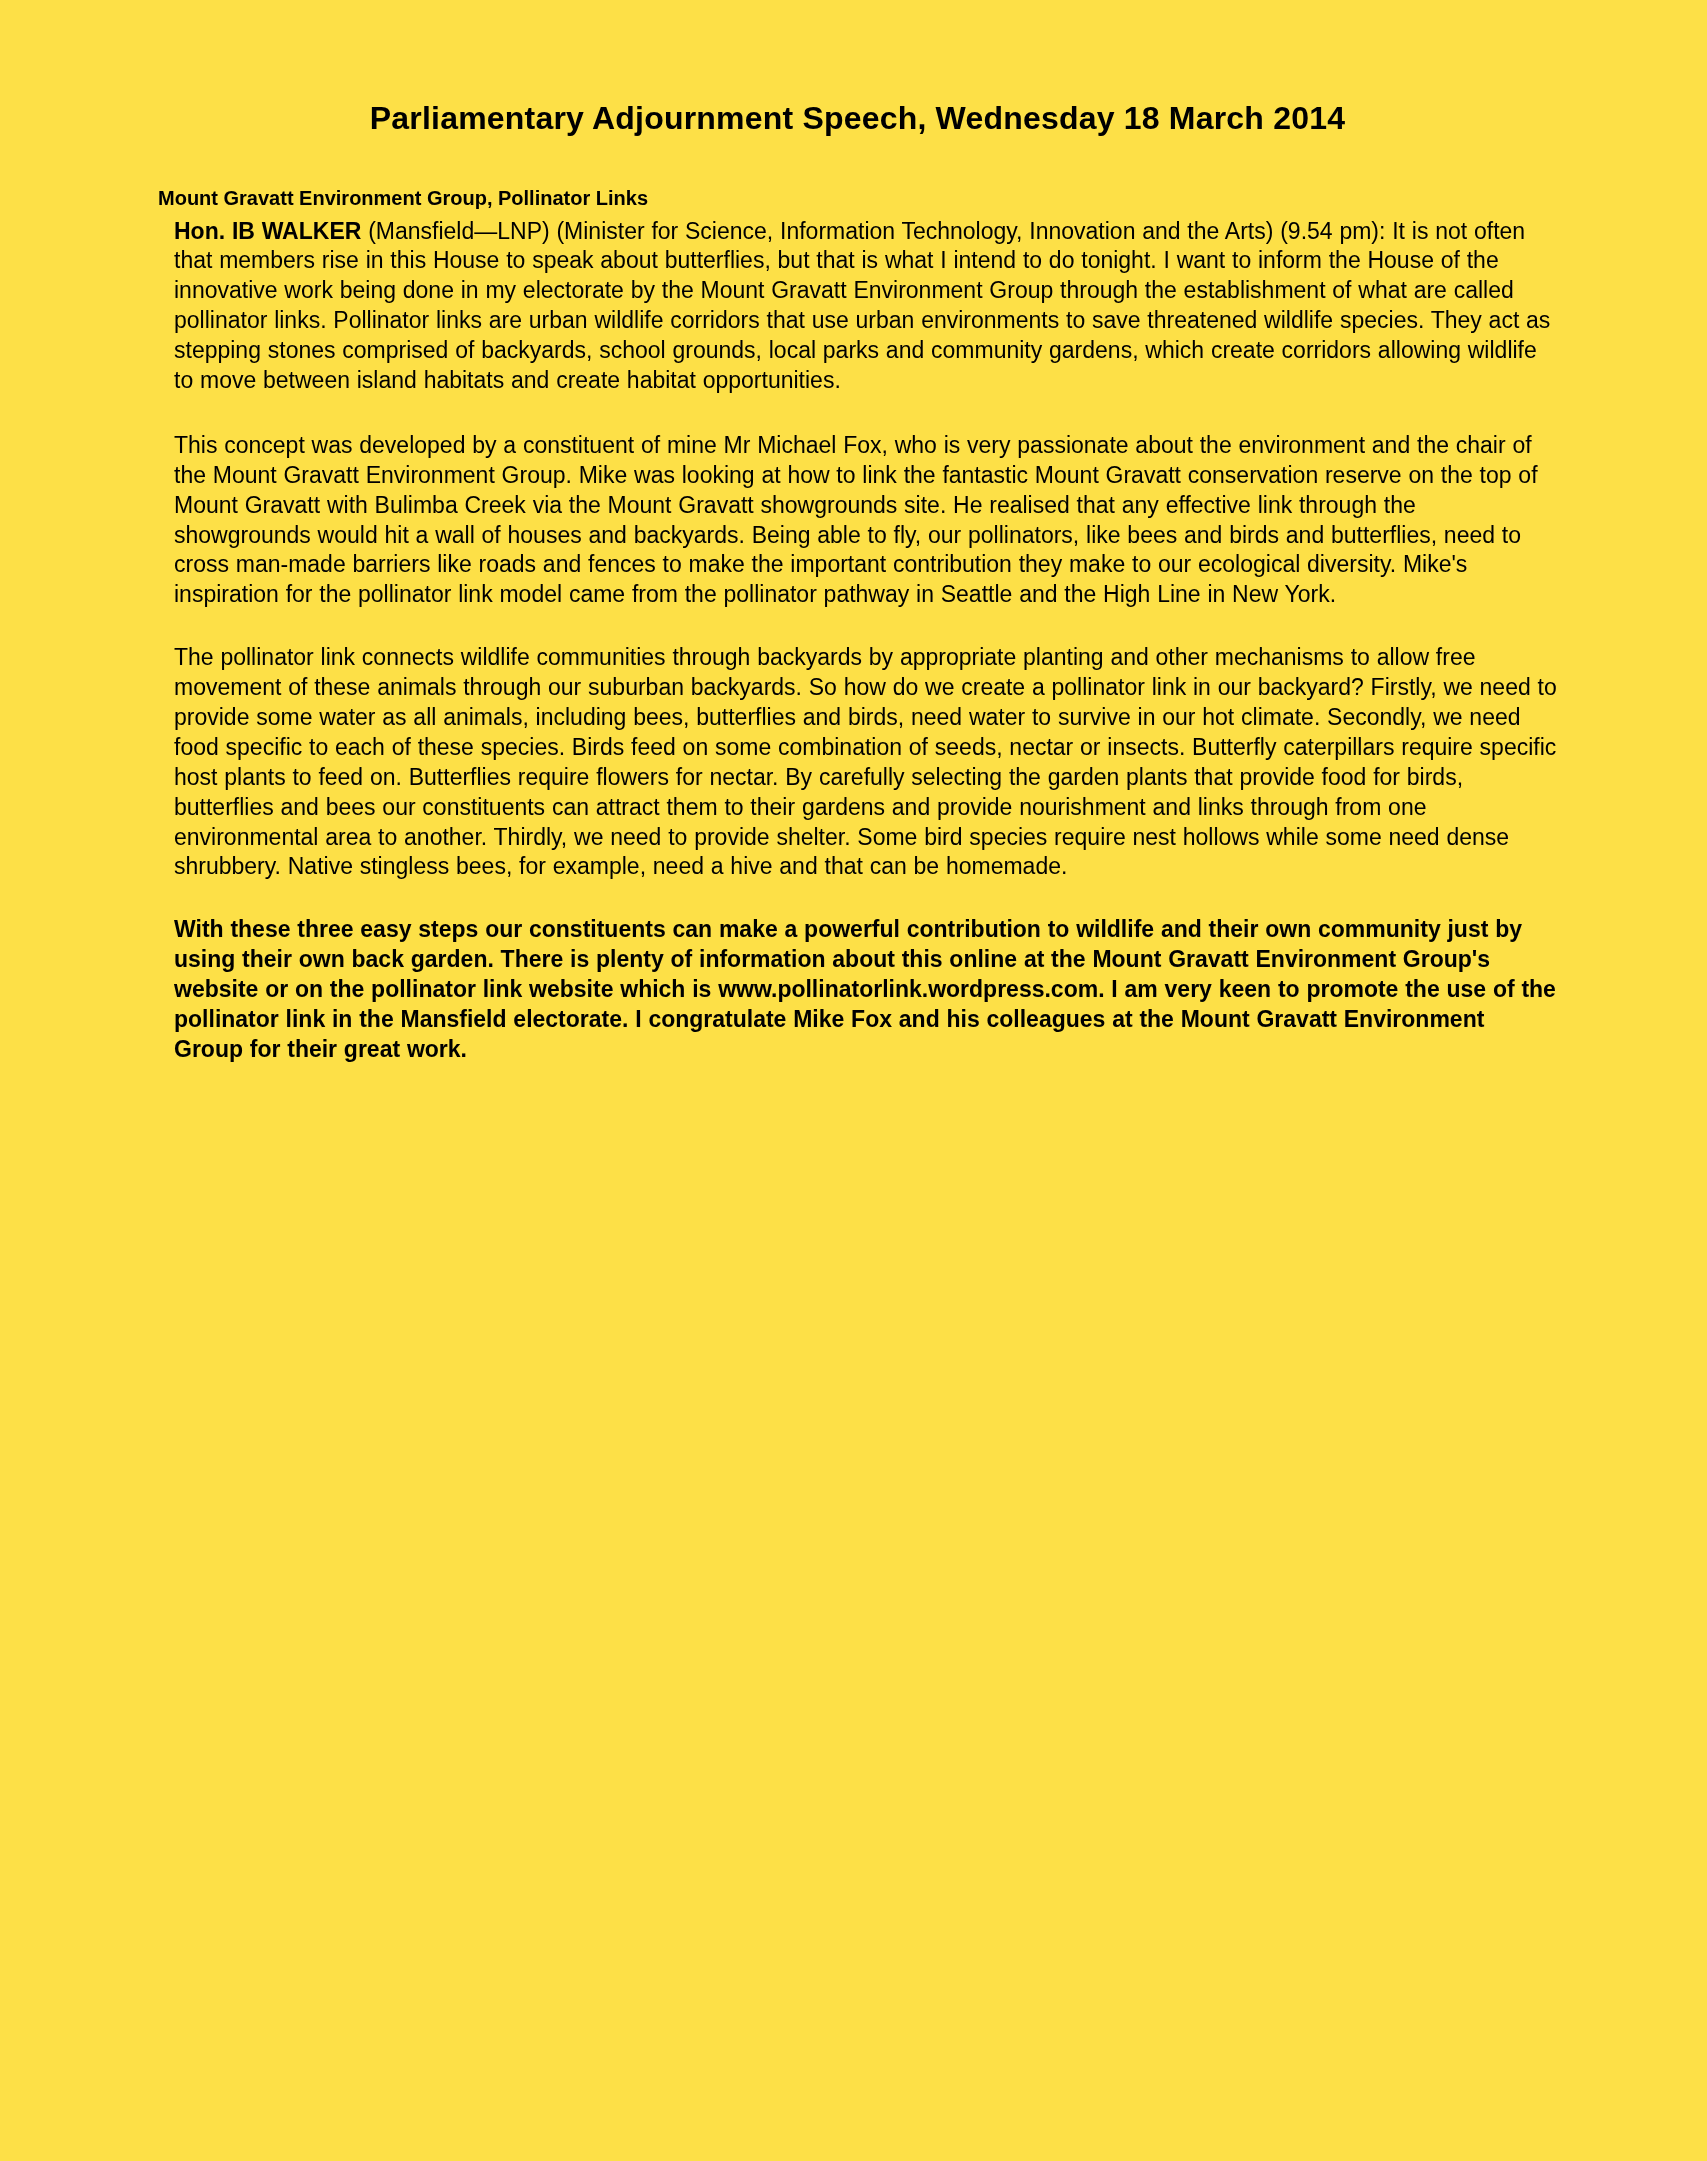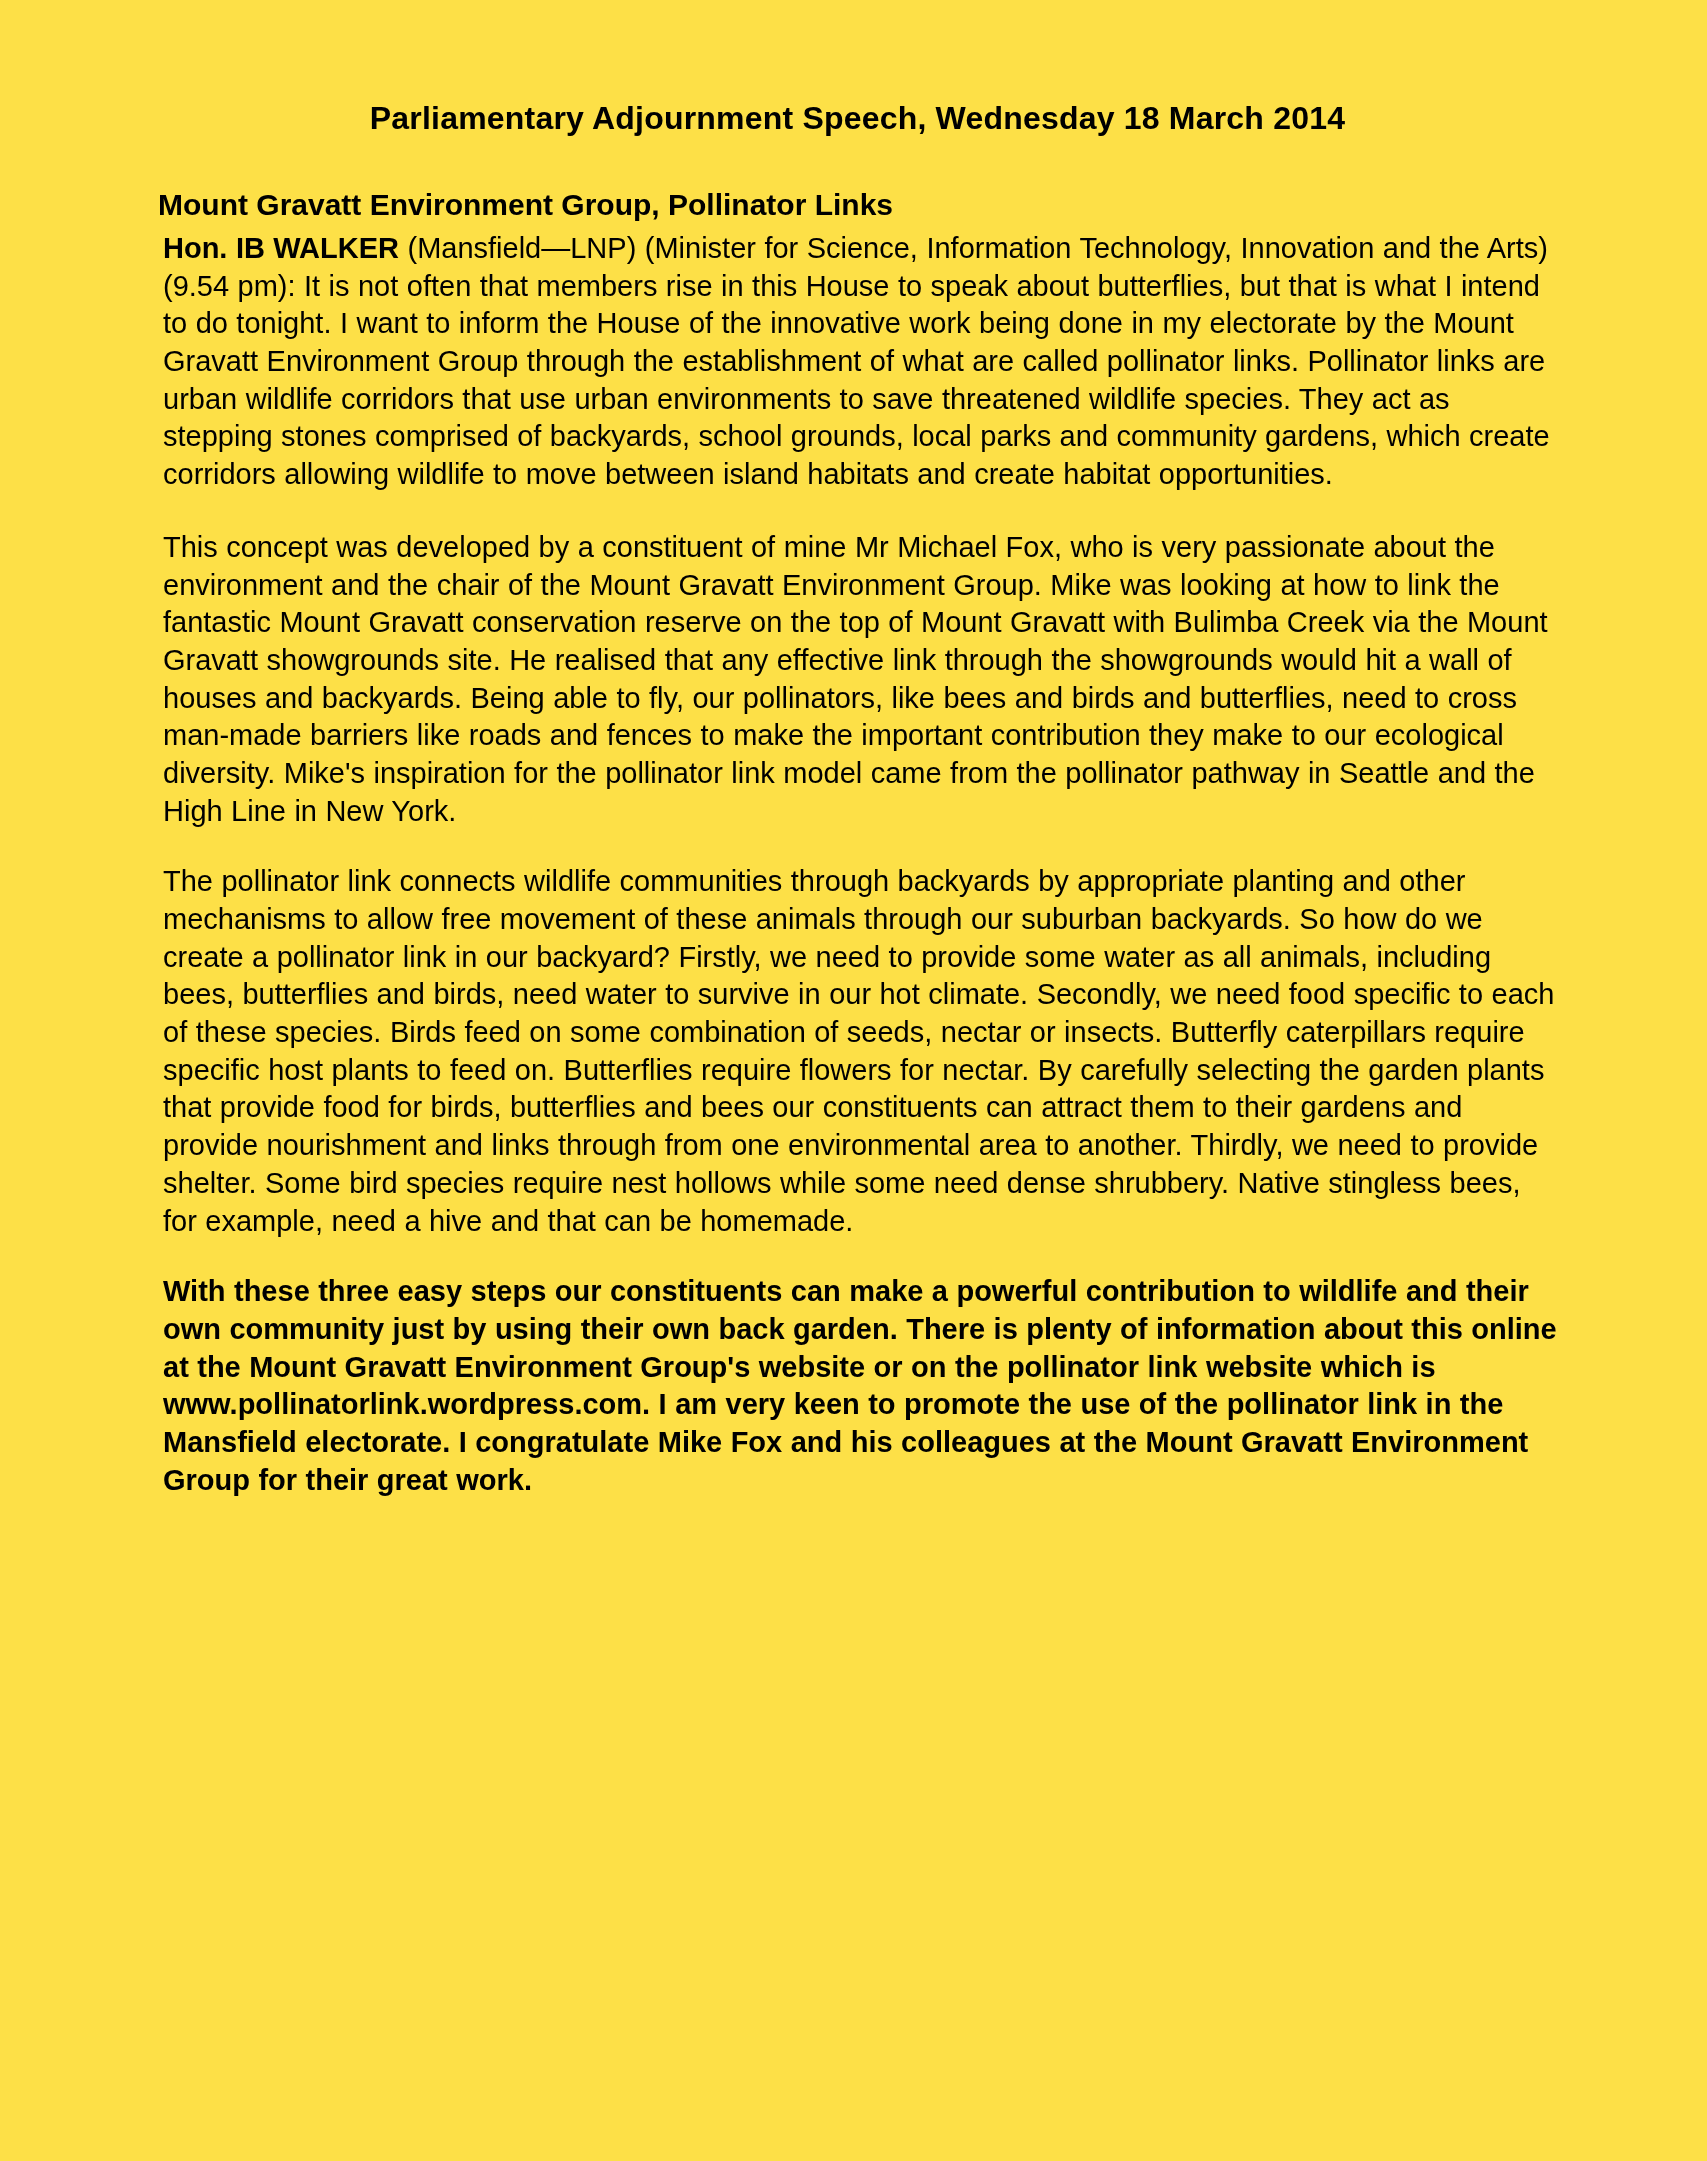--- a/index.html
+++ b/index.html
@@ -23,29 +23,29 @@
   }
   .doc-title {
     font-size: 32px;
     font-weight: bold;
     text-align: center;
     letter-spacing: 0.2px;
     margin: 0 0 47px 0;
     line-height: 1.25;
   }
   .section-heading {
-    font-size: 30px;
+    font-size: 20px;
     font-weight: bold;
     margin: 0 0 4.5px 0;
     line-height: 1.35;
   }
   .body-para {
-    font-size: 29px;
+    font-size: 23px;
     line-height: 1.30;
-    margin: 0 0 33px 5px;
+    margin: 0 0 33px 16px;
     text-align: left;
     word-spacing: 0.4px;
   }
   .body-para:last-child {
     margin-bottom: 0;
     font-weight: bold;
   }
   .speaker {
     font-weight: bold;
   }

